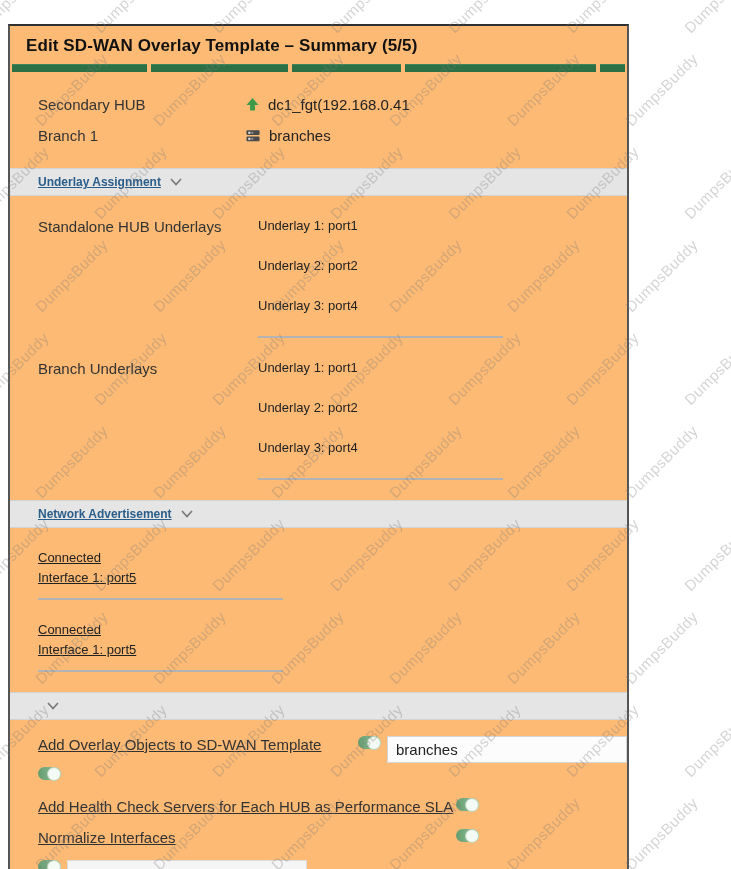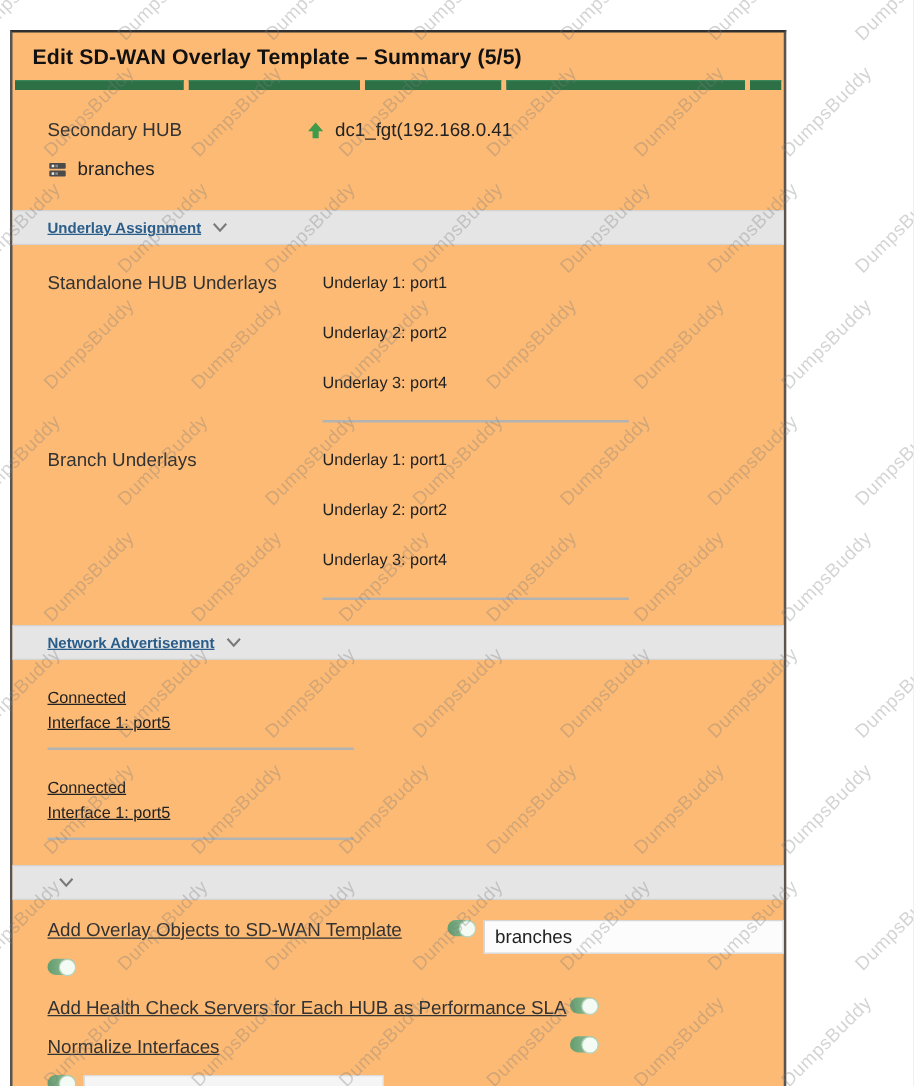--- a/index.html
+++ b/index.html
@@ -95,20 +95,21 @@
       <span class="val">
         <span class="icn">
           <svg width="15" height="15" viewBox="0 0 16 16">
               <path d="M8 1 L14.5 8.5 H10.6 V14.5 H5.4 V8.5 H1.5 Z" fill="#3f9b4a"></path>
             </svg>
         </span>
         <span>dc1_fgt(192.168.0.41</span>
       </span>
     </div>
     <div class="summary-row">
+      <span class="lbl">Branch 1</span>
       <span class="val">
         <span class="icn">
           <svg width="16" height="15" viewBox="0 0 16 16">
             <rect x="1" y="2.5" width="14" height="5" rx="1" fill="#4a4a4a"></rect>
             <rect x="3" y="4" width="2.2" height="2.2" fill="#e8e8e8"></rect>
             <rect x="6.2" y="4" width="2.2" height="2.2" fill="#8a8a8a"></rect>
             <rect x="1" y="9" width="14" height="5" rx="1" fill="#4a4a4a"></rect>
             <rect x="3" y="10.5" width="2.2" height="2.2" fill="#e8e8e8"></rect>
             <rect x="6.2" y="10.5" width="2.2" height="2.2" fill="#8a8a8a"></rect>
           </svg>

